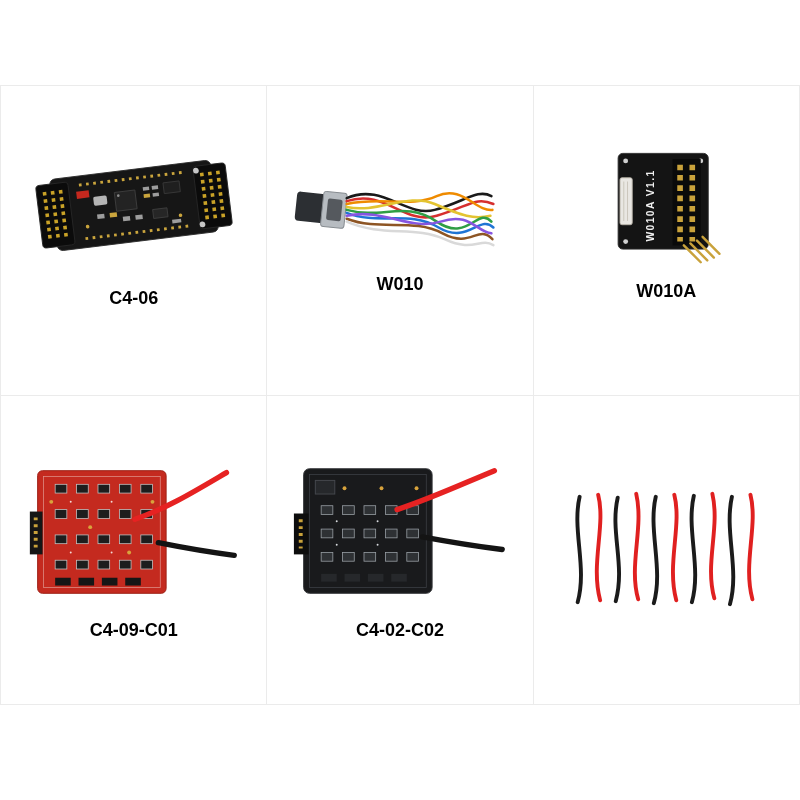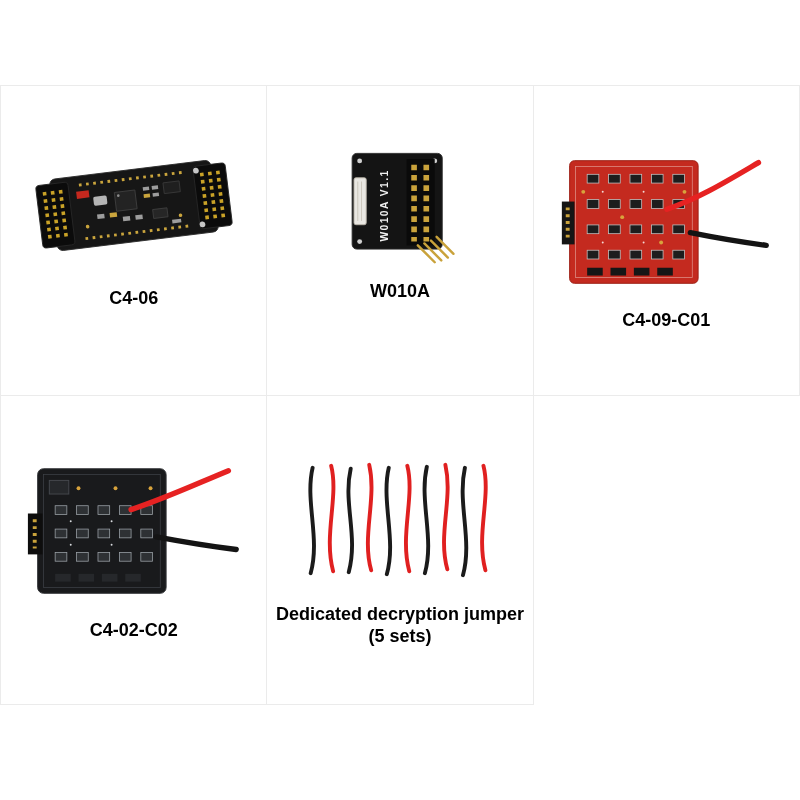--- a/index.html
+++ b/index.html
@@ -82,20 +82,43 @@
             <rect x="140" y="82" width="16" height="10" fill="#262626" stroke="#3d3d3d"></rect>
             <circle cx="66" cy="92" r="2" fill="#caa53d"></circle>
             <circle cx="170" cy="92" r="2" fill="#caa53d"></circle>
             <rect x="160" y="96" width="10" height="4" fill="#9d9d9d"></rect>
           </g>
         </svg>
       </div>
       <div class="label">C4-06</div>
     </div>
 
+    <div class="cell cell-top">
+      <div class="imgwrap">
+        <svg viewBox="0 0 225 110" width="220" height="108">
+          <g transform="rotate(6 36 58)">
+            <rect x="6" y="44" width="30" height="30" rx="4" fill="#2c2f33"></rect>
+            <rect x="33" y="41" width="24" height="36" rx="3" fill="#b7bcc1" stroke="#878c91"></rect>
+            <rect x="38" y="48" width="15" height="22" rx="2" fill="#55595e"></rect>
+          </g>
+          <g fill="none" stroke-width="2.6" stroke-linecap="round">
+            <path d="M58,48 C95,32 118,68 148,60 S192,38 206,46" stroke="#1a1a1a"></path>
+            <path d="M58,51 C98,38 116,76 150,66 S190,46 208,54" stroke="#d62f2f"></path>
+            <path d="M58,54 C92,46 124,58 150,46 S190,62 207,60" stroke="#ef8b00"></path>
+            <path d="M58,57 C90,64 120,42 148,54 S188,70 205,66" stroke="#e3c431"></path>
+            <path d="M58,60 C94,70 118,50 150,72 S192,56 206,72" stroke="#2f9e44"></path>
+            <path d="M58,63 C90,76 122,60 152,78 S194,64 208,78" stroke="#1f74d4"></path>
+            <path d="M58,66 C96,58 124,82 154,72 S190,82 206,84" stroke="#8655e0"></path>
+            <path d="M58,69 C92,82 126,68 156,84 S192,74 207,90" stroke="#8d5524"></path>
+            <path d="M58,72 C94,88 128,76 158,90 S194,88 208,96" stroke="#d9d9d9"></path>
+          </g>
+        </svg>
+      </div>
+      <div class="label">W010</div>
+    </div>
 
     <div class="cell cell-top">
       <div class="imgwrap">
         <svg viewBox="0 0 130 130" width="122" height="122">
           <rect x="14" y="10" width="96" height="102" rx="5" fill="#141414" stroke="#2c2c2c"></rect>
           <circle cx="22" cy="18" r="2.6" fill="#d0d0d0"></circle>
           <circle cx="102" cy="18" r="2.6" fill="#d0d0d0"></circle>
           <circle cx="22" cy="104" r="2.6" fill="#d0d0d0"></circle>
           <g>
             <rect x="16" y="36" width="13" height="50" rx="2" fill="#e9e7e2" stroke="#b7b2a8"></rect>
@@ -224,20 +247,16 @@
             <path d="M74,13 C82,48 66,86 76,121" stroke="#e02020"></path>
             <path d="M94,16 C86,50 102,90 92,125" stroke="#1b1b1b"></path>
             <path d="M113,14 C121,46 105,84 115,122" stroke="#e02020"></path>
             <path d="M133,15 C125,50 141,88 131,124" stroke="#1b1b1b"></path>
             <path d="M152,13 C160,48 144,84 154,120" stroke="#e02020"></path>
             <path d="M172,16 C164,52 180,90 170,126" stroke="#1b1b1b"></path>
             <path d="M191,14 C199,46 183,84 193,121" stroke="#e02020"></path>
           </g>
         </svg>
       </div>
-      <div class="label">
-        <div>Dedicated decryption jumper</div>
-        <div>(5 sets)</div>
-      </div>
     </div>
 
   </div>
 </div>
 
 </body></html>

